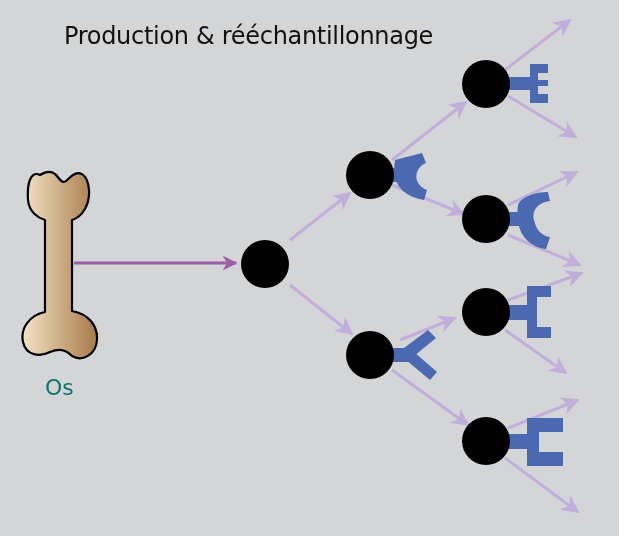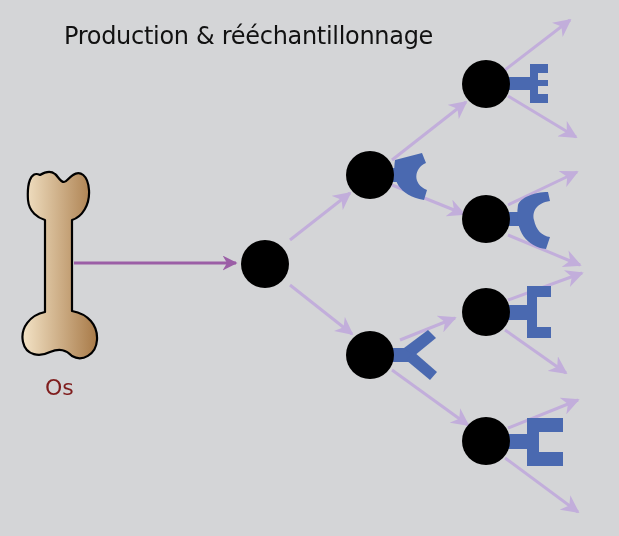--- a/index.html
+++ b/index.html
@@ -1,19 +1,19 @@
 <!DOCTYPE html>
 <html><head>
   <meta charset="utf-8">
   <style>
     html, body { margin: 0; padding: 0; }
     body { width: 619px; height: 536px; background: #d4d5d7; overflow: hidden; position: relative; font-family: "DejaVu Sans", sans-serif; }
     #stage { position: absolute; left: 0; top: 0; width: 619px; height: 536px; }
     .title { position: absolute; left: 64px; top: 22px; font-size: 24px; color: #111; letter-spacing: -0.3px; }
-    .bone-label { position: absolute; left: 45px; top: 375px; font-size: 22px; color: #7f1d1d; }
+    .bone-label { position: absolute; left: 45px; top: 375px; font-size: 22px; color: #0f766e; }
   </style>
 </head>
 <body>
 
 <div class="title">Production &amp; rééchantillonnage</div>
 <div class="bone-label">Os</div>
 
 <svg id="stage" width="619" height="536" viewBox="0 0 619 536">
   <defs>
     <linearGradient id="boneGrad" x1="0" y1="0" x2="1" y2="0">

